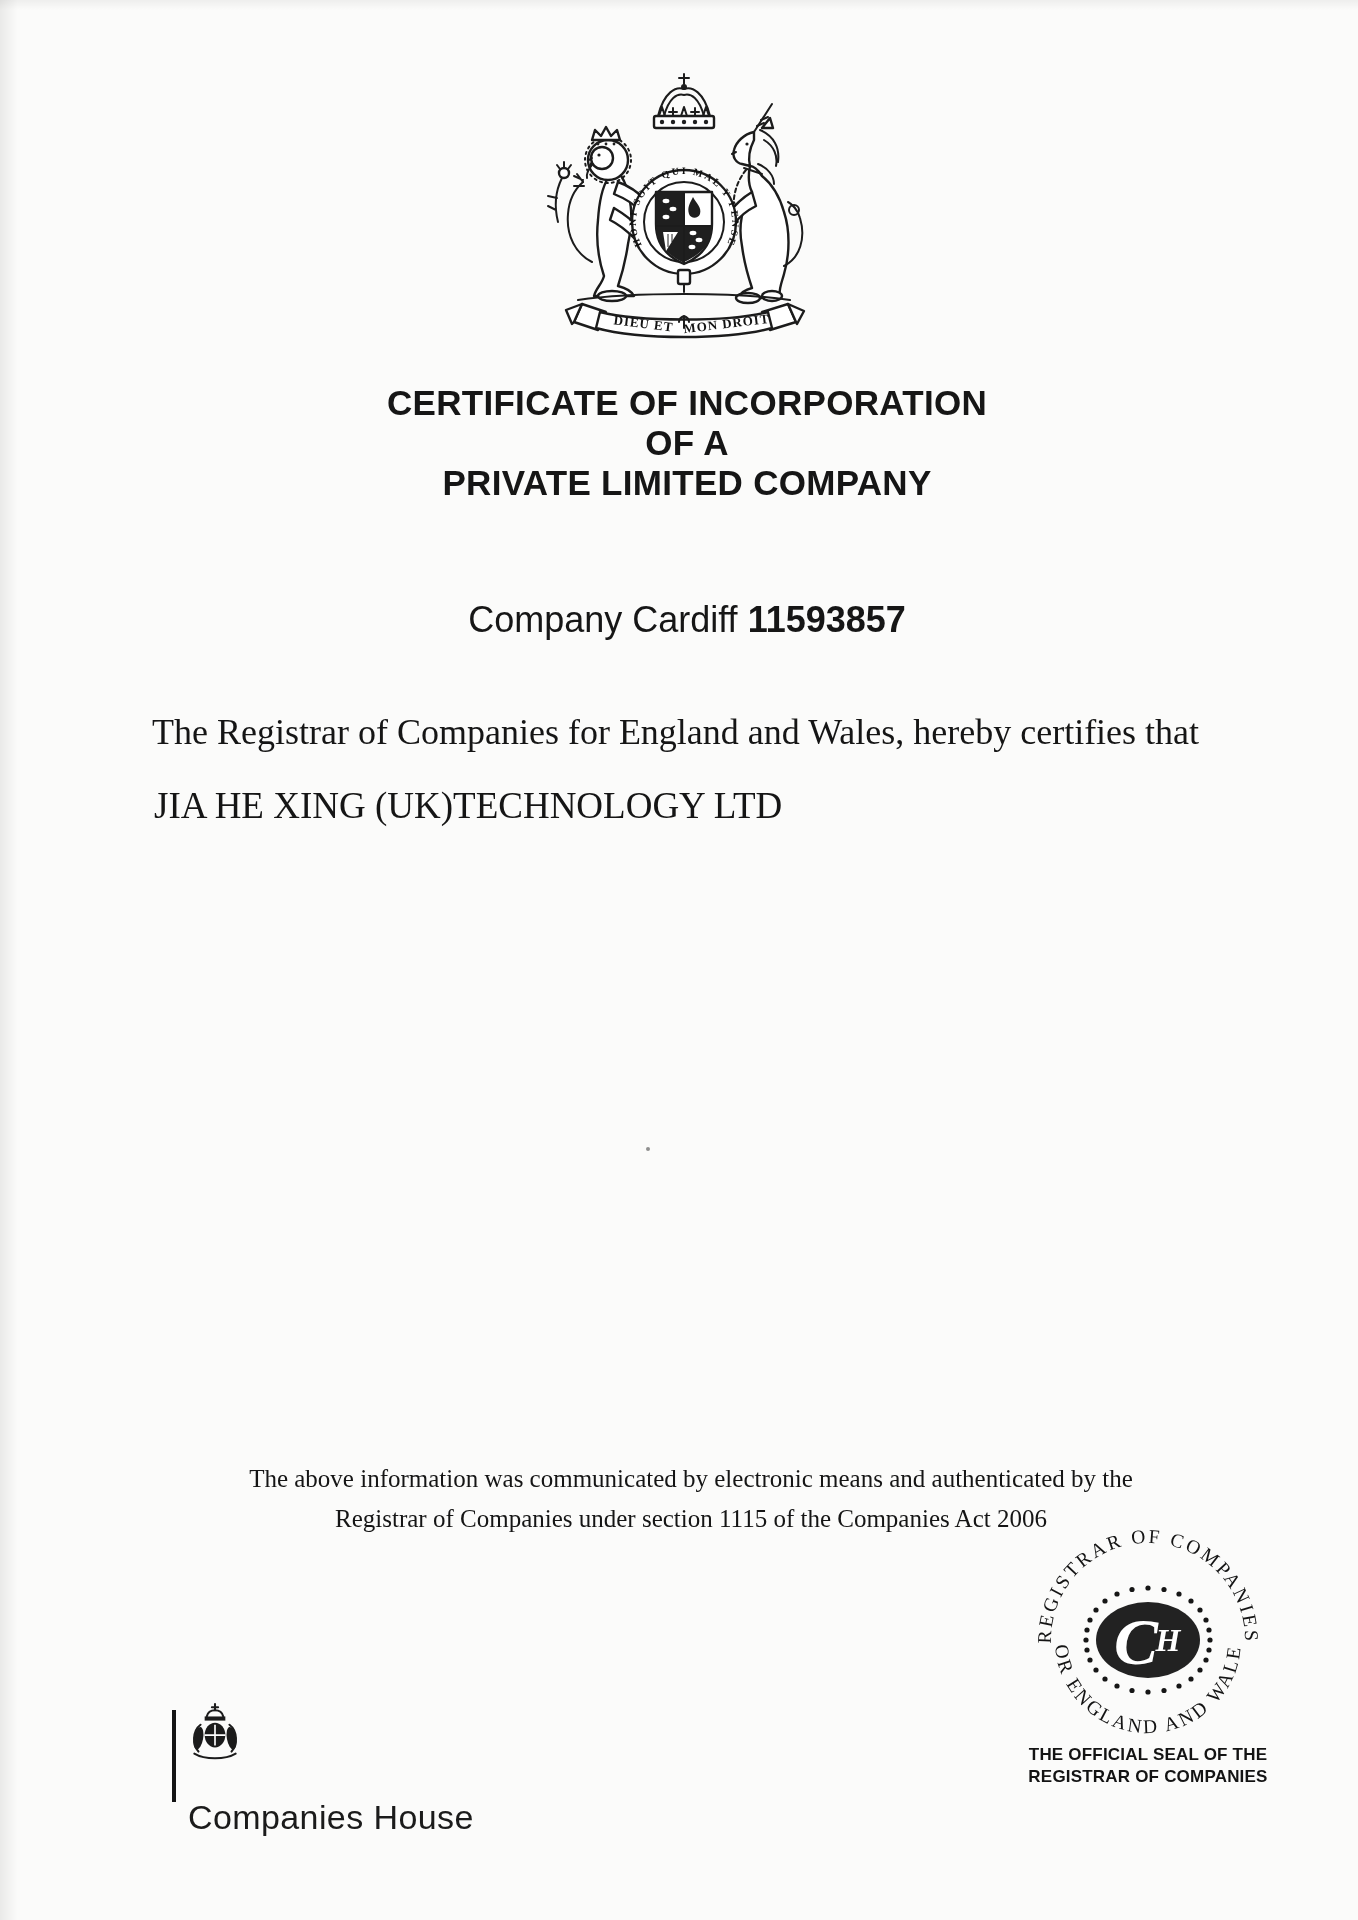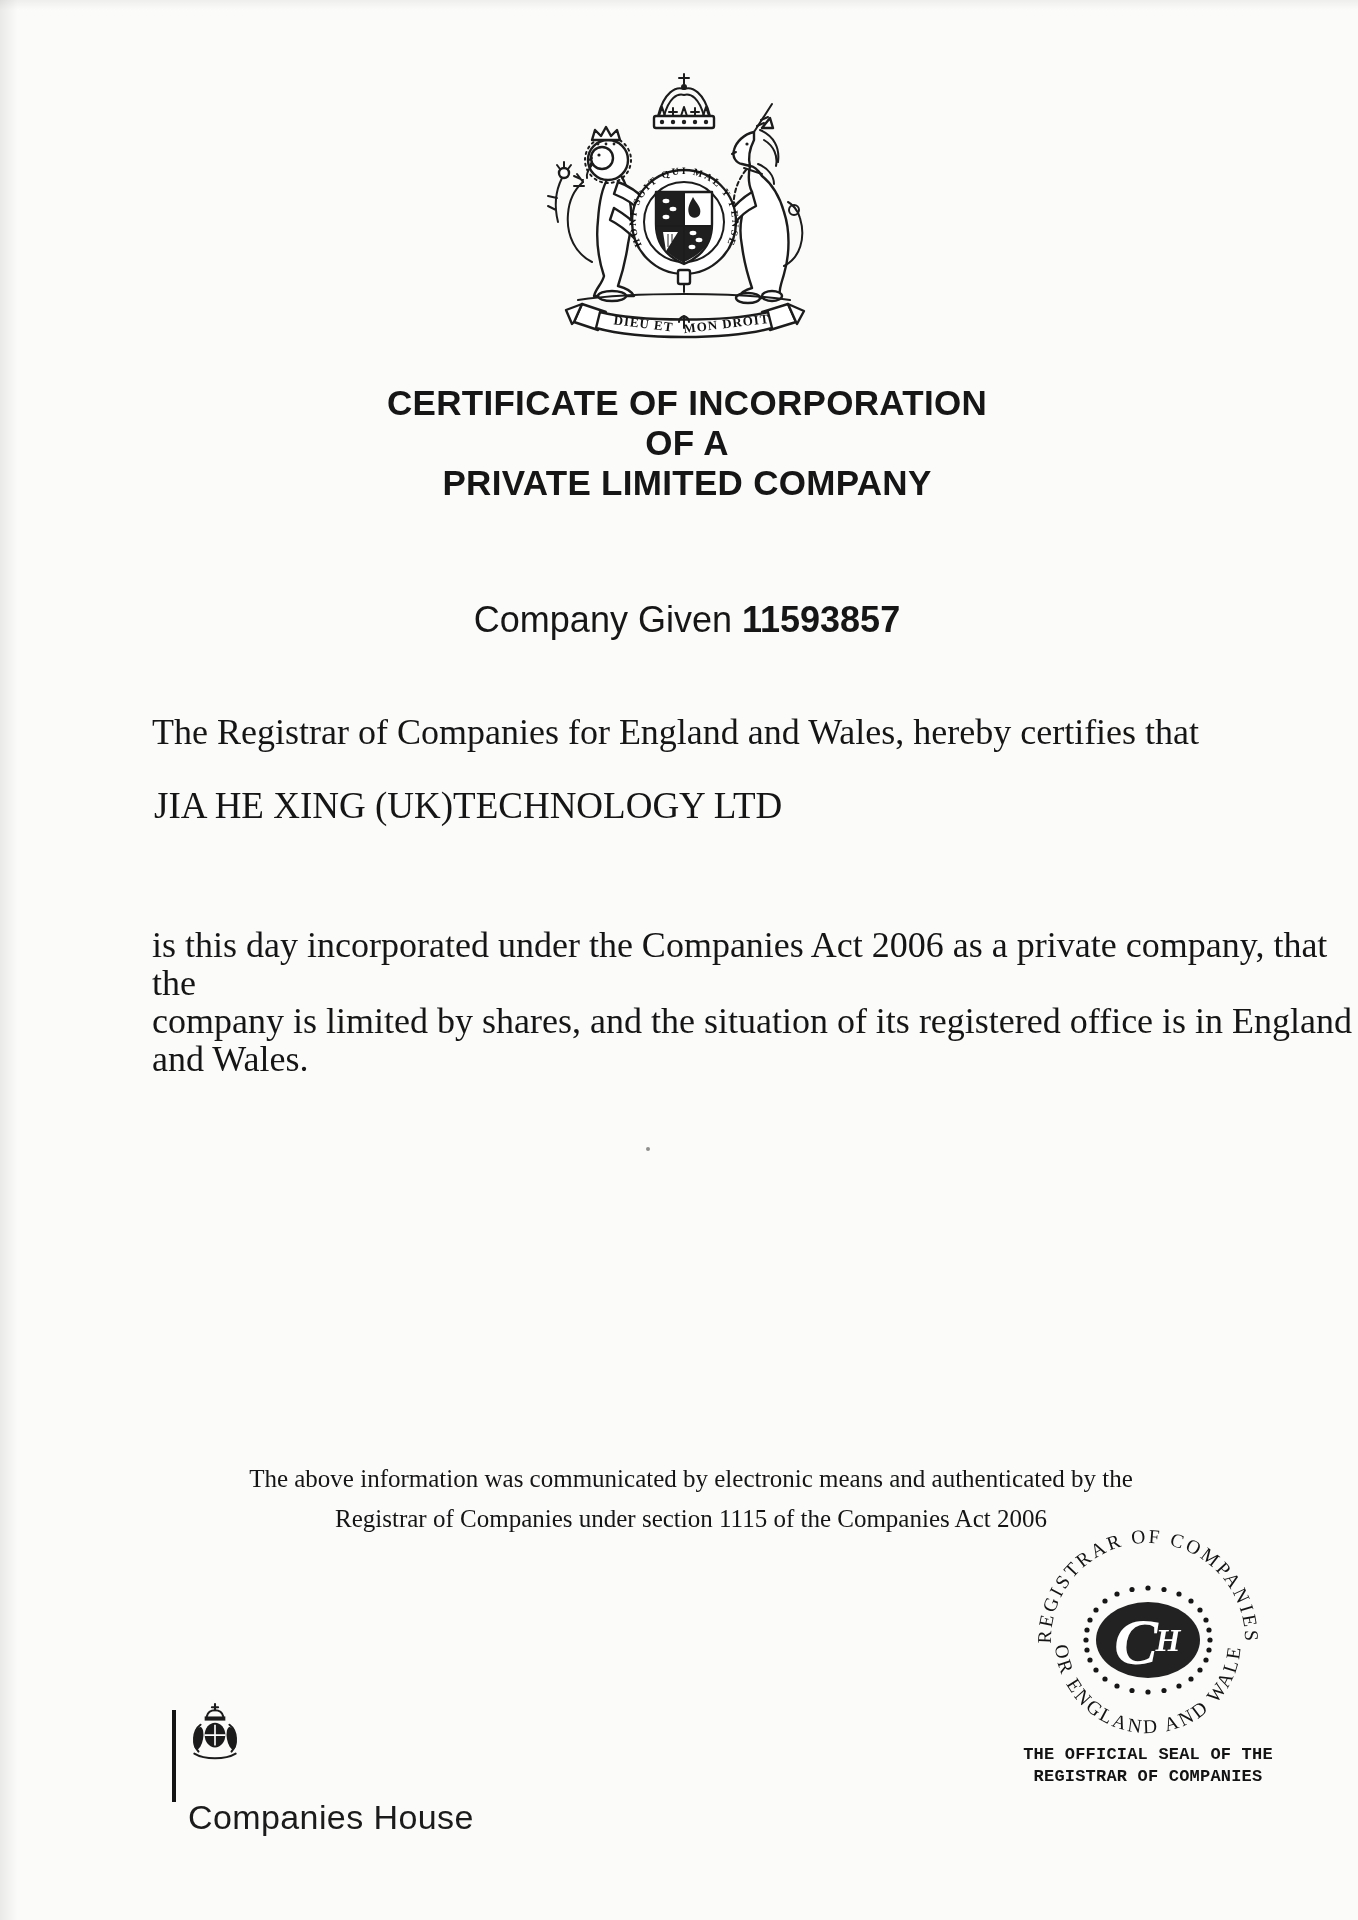--- a/index.html
+++ b/index.html
@@ -46,21 +46,21 @@
   .speck{position:absolute;left:646px;top:1147px;width:4px;height:4px;border-radius:50%;background:#6b6b6b;opacity:.75;}
   .footer-auth{
     position:absolute;top:1459px;left:0;width:1358px;
     text-align:center;transform:translateX(12px);
     font-size:25px;line-height:40px;color:#151515;white-space:pre-line;
   }
   .seal-svg{position:absolute;left:1016px;top:1518px;width:264px;height:240px;}
   .seal-caption{
     position:absolute;left:1016px;top:1744px;width:264px;
     text-align:center;
-    font-family:Liberation Mono, monospace;
+    font-family:Liberation Sans, sans-serif;
     font-weight:bold;font-size:17px;line-height:22px;
     letter-spacing:0.2px;color:#131313;
   }
   .ch-bar{position:absolute;left:172px;top:1710px;width:4px;height:92px;background:#141414;}
   .ch-crest{position:absolute;left:184px;top:1702px;width:62px;height:62px;}
   .ch-wordmark{
     position:absolute;left:188px;top:1767px;
     font-family:"Liberation Sans", sans-serif;
     font-size:34px;letter-spacing:0.4px;color:#1b1b1b;margin-top:31px;
   }
@@ -177,31 +177,28 @@
     </g>
   </svg>
 
   <div class="title-block">
     <div>CERTIFICATE OF INCORPORATION</div>
     <div>OF A</div>
     <div>PRIVATE LIMITED COMPANY</div>
   </div>
 
   <div class="company-number">
-    <span>Company Given</span>
+    <span>Company Cardiff</span>
     <span class="b">11593857</span>
   </div>
 
   <div class="serif-line certifies">The Registrar of Companies for England and Wales, hereby certifies that</div>
 
   <div class="serif-line company-name">JIA HE XING (UK)TECHNOLOGY LTD</div>
 
-  <div class="serif-line incorporation">is this day incorporated under the Companies Act 2006 as a private company, that the
-company is limited by shares, and the situation of its registered office is in England
-and Wales.</div>
 
 
   <div class="speck"></div>
 
   <div class="footer-auth">The above information was communicated by electronic means and authenticated by the
 Registrar of Companies under section 1115 of the Companies Act 2006</div>
 
   <svg class="seal-svg" viewBox="0 0 264 240" xmlns="http://www.w3.org/2000/svg">
     <g>
       <ellipse cx="132" cy="122" rx="52" ry="38" fill="#222222"></ellipse>

